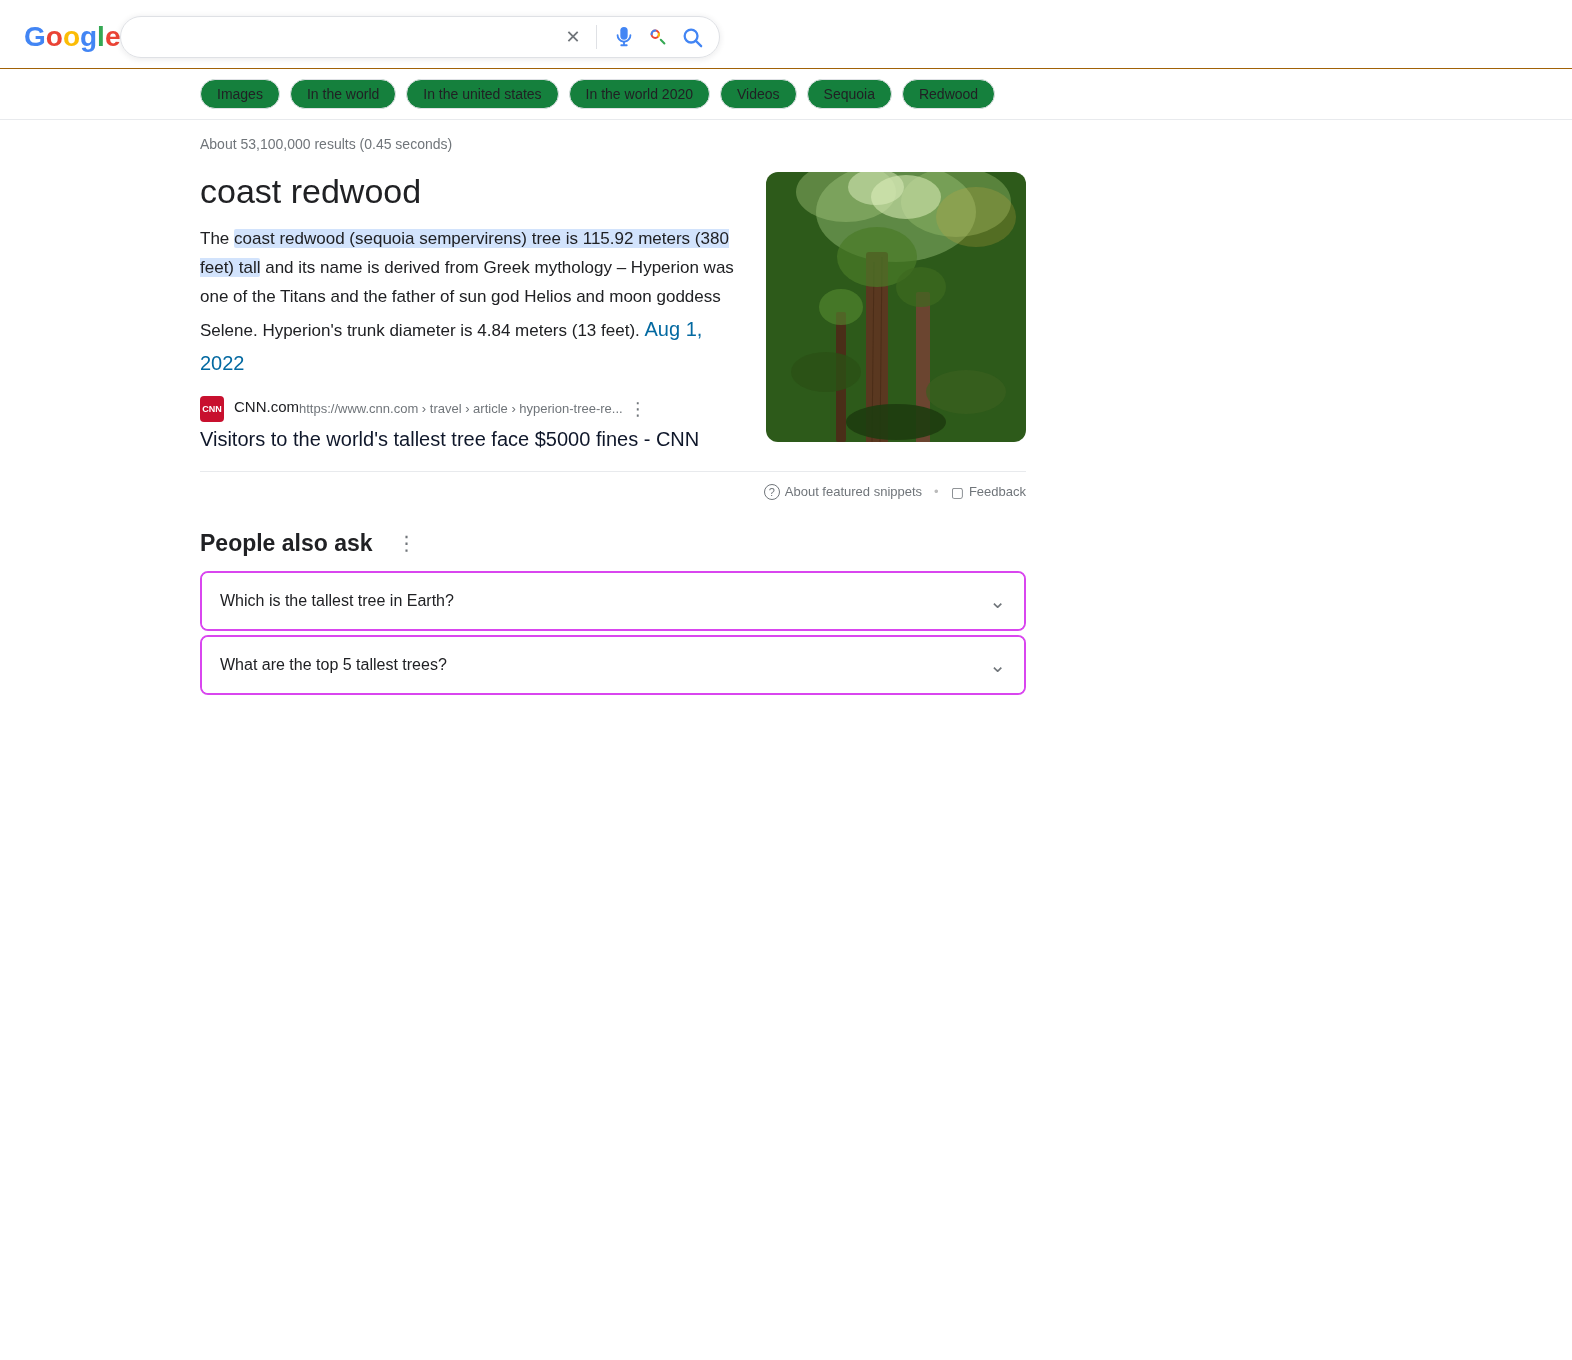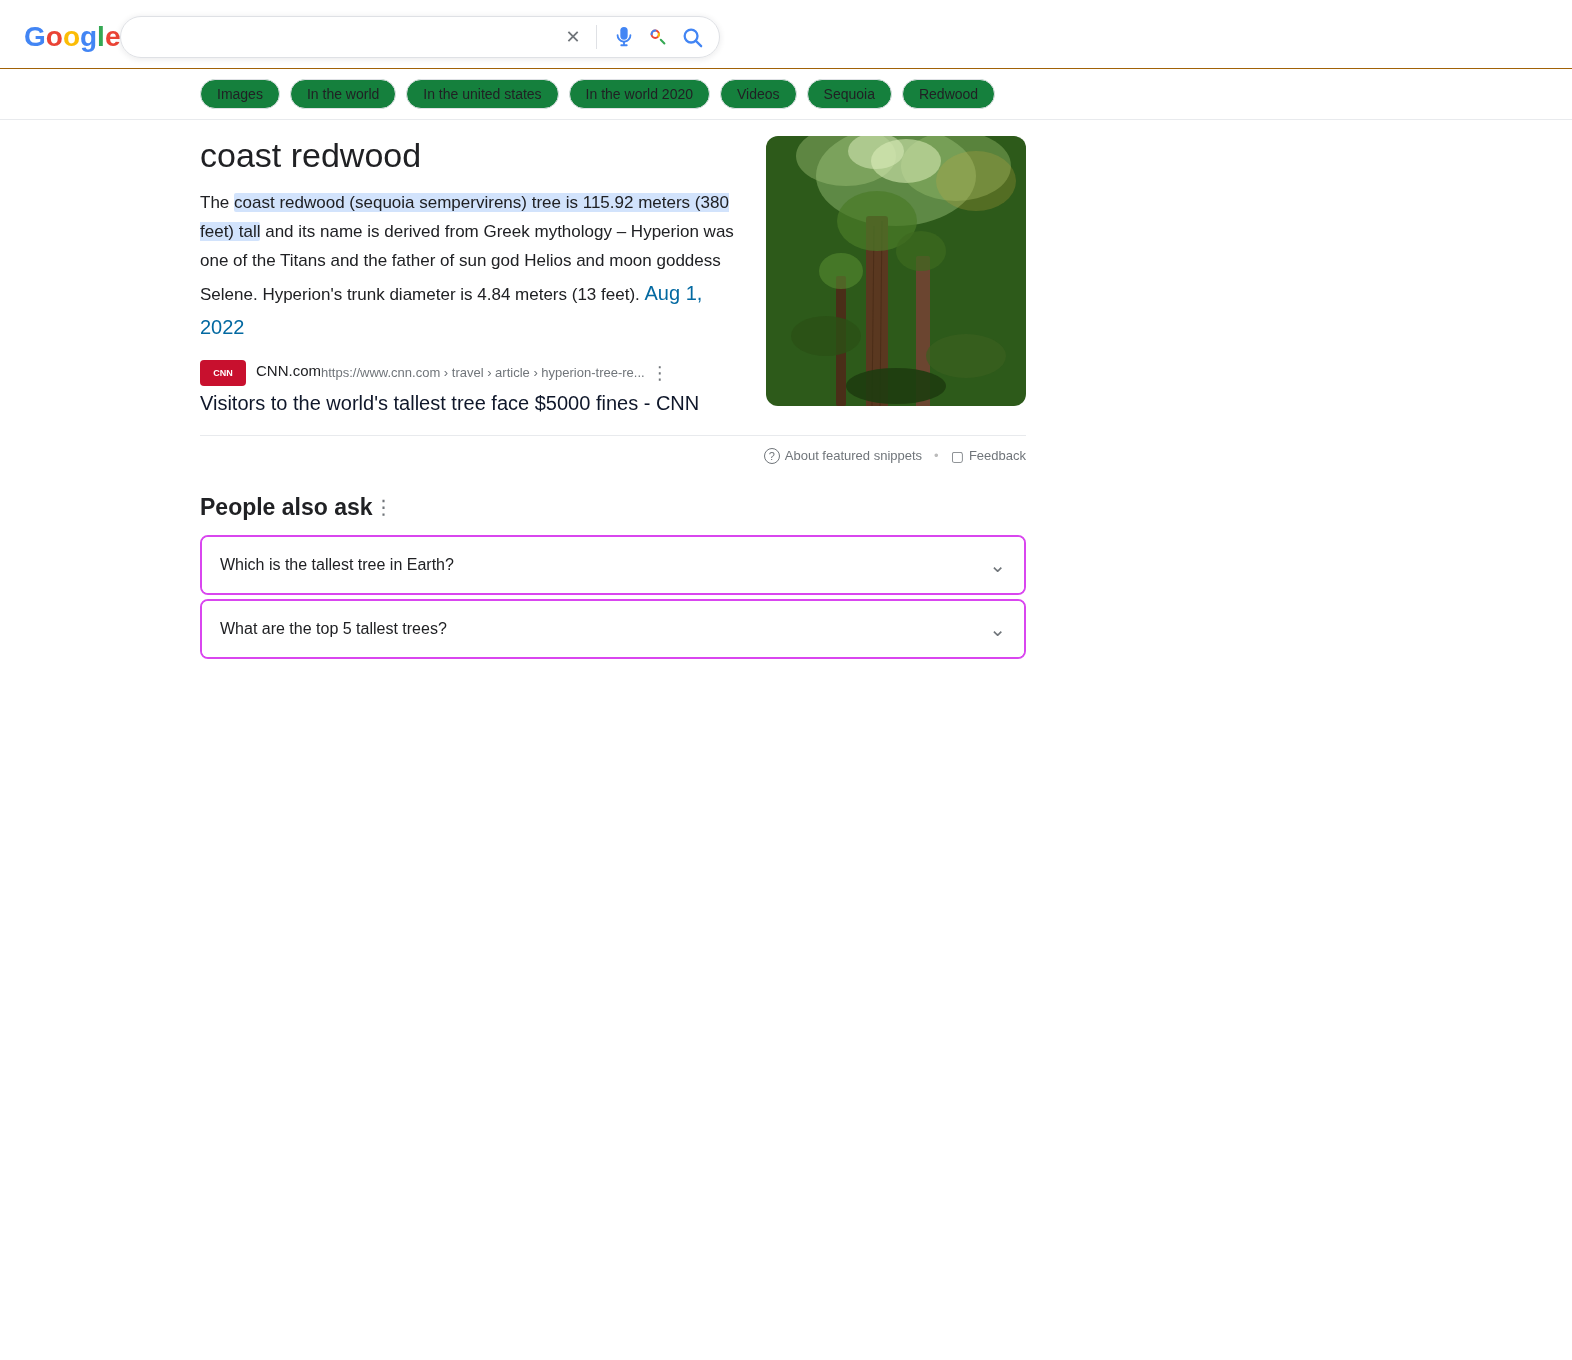--- a/index.html
+++ b/index.html
@@ -143,21 +143,21 @@
 
     
     .source-row {
       display: flex;
       align-items: center;
       gap: 10px;
       margin-top: 16px;
       margin-bottom: 4px;
     }
     .source-favicon {
-      width: 46px;
+      width: 24px;
       height: 26px;
       background: #c8102e;
       border-radius: 4px;
       display: flex;
       align-items: center;
       justify-content: center;
       color: #fff;
       font-size: 9px;
       font-weight: bold;
       flex-shrink: 0;
@@ -213,21 +213,21 @@
     }
     .dot-sep { color: #bbb; }
 
     
     .paa-section {
       margin-top: 30px;
     }
     .paa-header {
       display: flex;
       align-items: center;
-      gap: 1px;
+      gap: 24px;
       margin-bottom: 14px;
     }
     .paa-title {
       font-size: 23px;
       font-weight: bold;
       color: #202124;
     }
     .paa-dots {
       font-size: 20px;
       color: #70757a;
@@ -302,20 +302,21 @@
   <button class="chip">Images</button>
   <button class="chip">In the world</button>
   <button class="chip">In the united states</button>
   <button class="chip">In the world 2020</button>
   <button class="chip">Videos</button>
   <button class="chip">Sequoia</button>
   <button class="chip">Redwood</button>
 </div>
 
 <div class="main">
+  <div class="results-count">About 53,100,000 results (0.45 seconds)</div>
 
   <div class="featured-snippet">
     <div class="snippet-text-col">
       <h2 class="snippet-title">coast redwood</h2>
       <div class="snippet-body">
         <span>The </span><span class="snippet-highlight">coast redwood (sequoia sempervirens) tree is 115.92 meters (380 feet) tall</span><span> and its name is derived from Greek mythology – Hyperion was one of the Titans and the father of sun god Helios and moon goddess Selene. Hyperion's trunk diameter is 4.84 meters (13 feet).</span>
         <span class="snippet-date"> Aug 1, 2022</span>
       </div>
 
       <div class="source-row">

